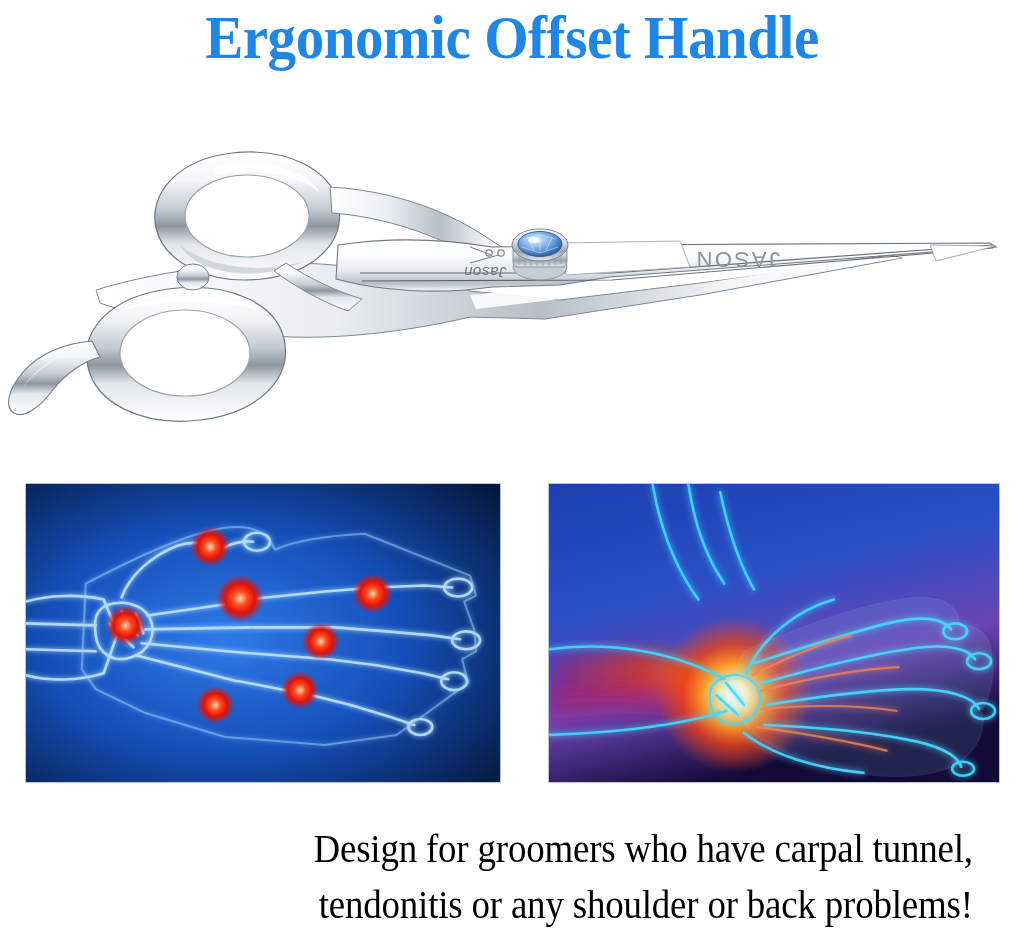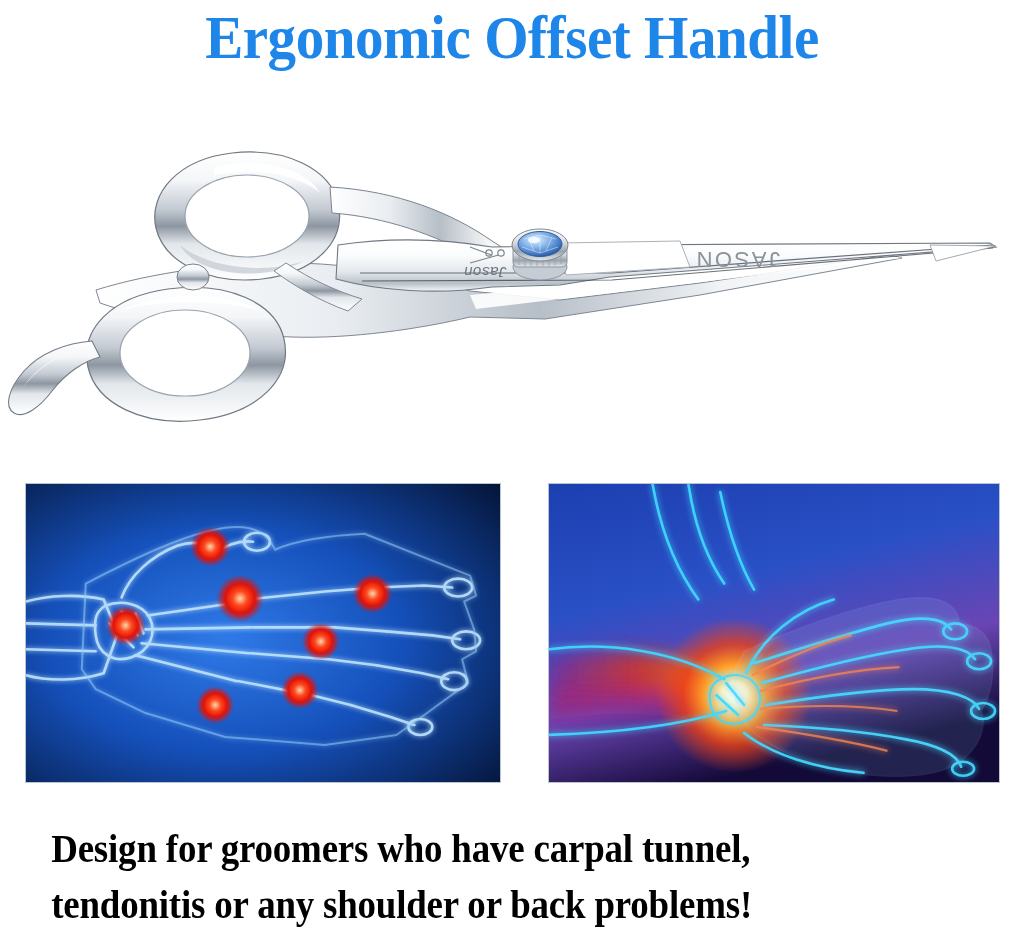--- a/index.html
+++ b/index.html
@@ -52,24 +52,24 @@
   #panel-arthritis { left: 25px;  top: 483px; width: 476px; height: 300px; }
   #panel-carpal    { left: 548px; top: 483px; width: 452px; height: 300px; }
 
   .panel-canvas { position: absolute; inset: 0; }
 
   
   .caption {
     position: absolute;
     left: 0; top: 820px;
     width: 1024px;
-    text-align: left;
+    text-align: right;
     color: #000000;
     font-family: "Liberation Serif", serif;
-    font-weight: bold;
+    font-weight: normal;
     font-size: 41px;
     line-height: 56px;
     letter-spacing: -0.2px;
   }
   .caption .line {
     display: block;
     transform: scaleX(0.90);
     transform-origin: center center;
     white-space: nowrap;
   }

